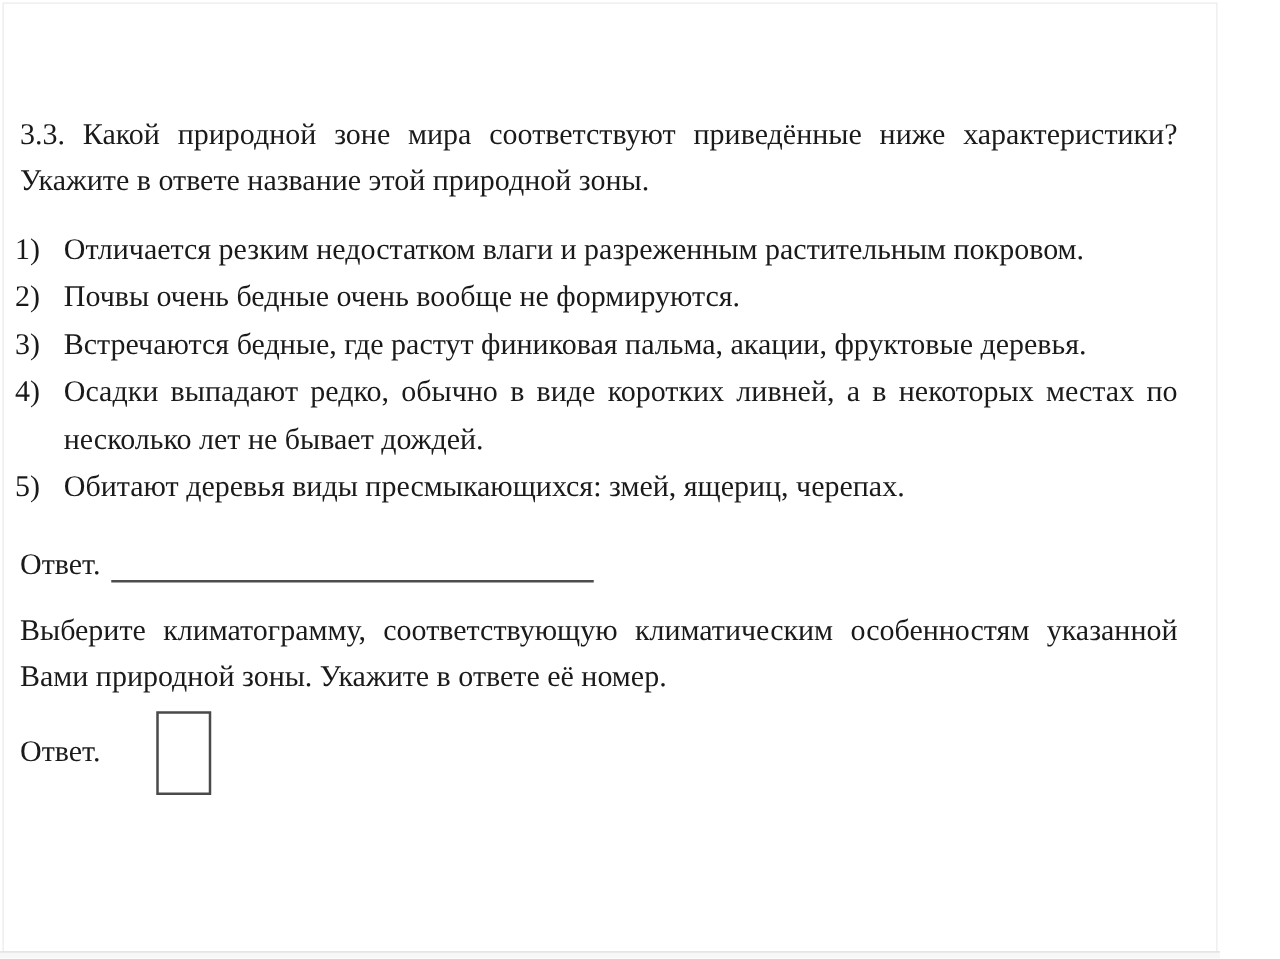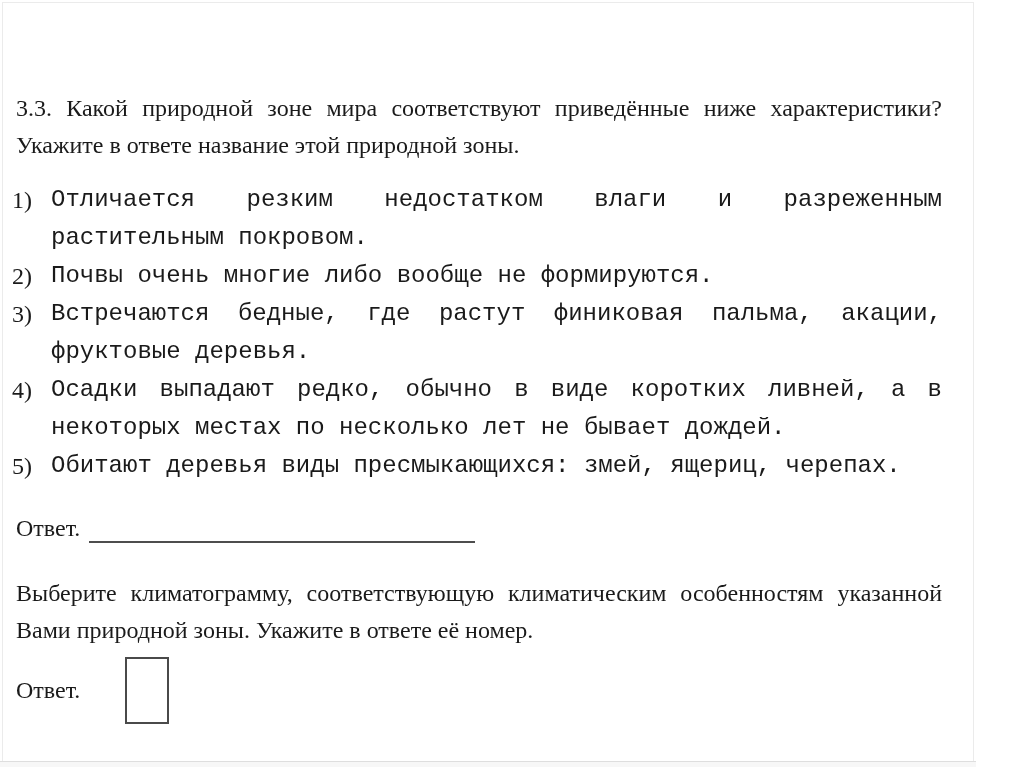--- a/index.html
+++ b/index.html
@@ -50,39 +50,38 @@
     display: flex;
     line-height: 38px;
   }
   .li .num {
     flex: 0 0 39px;
     padding-left: 0;
   }
   .li .txt {
     flex: 1 1 auto;
     text-align: justify;
-    font-family: Liberation Mono, monospace;
   }
 
   .answer-line {
     margin-top: 25px;
     line-height: 37px;
     white-space: nowrap;
   }
   .blank {
     display: inline-block;
     width: 386px;
     height: 1px;
     margin-left: 9px;
     border-bottom: 2px solid #4d4d4d;
     vertical-align: -7px;
   }
 
   .para2 {
-    margin-top: 28px;
+    margin-top: 16px;
     text-align: justify;
   }
 
   .answer-box-row {
     margin-top: 8px;
     display: flex;
     align-items: center;
   }
   .answer-box-row .label { line-height: 37px; }
   .box {
@@ -104,21 +103,21 @@
 
     <p class="intro">3.3. Какой природной зоне мира соответствуют приведённые ниже характеристики? Укажите в ответе название этой природной зоны.</p>
 
     <div class="list">
       <div class="li">
         <span class="num">1)</span>
         <span class="txt">Отличается резким недостатком влаги и разреженным растительным покровом.</span>
       </div>
       <div class="li">
         <span class="num">2)</span>
-        <span class="txt">Почвы очень многие либо вообще не формируются.</span>
+        <span class="txt">Почвы очень бедные очень вообще не формируются.</span>
       </div>
       <div class="li">
         <span class="num">3)</span>
         <span class="txt">Встречаются бедные, где растут финиковая пальма, акации, фруктовые деревья.</span>
       </div>
       <div class="li">
         <span class="num">4)</span>
         <span class="txt">Осадки выпадают редко, обычно в виде коротких ливней, а в некоторых местах по несколько лет не бывает дождей.</span>
       </div>
       <div class="li">

